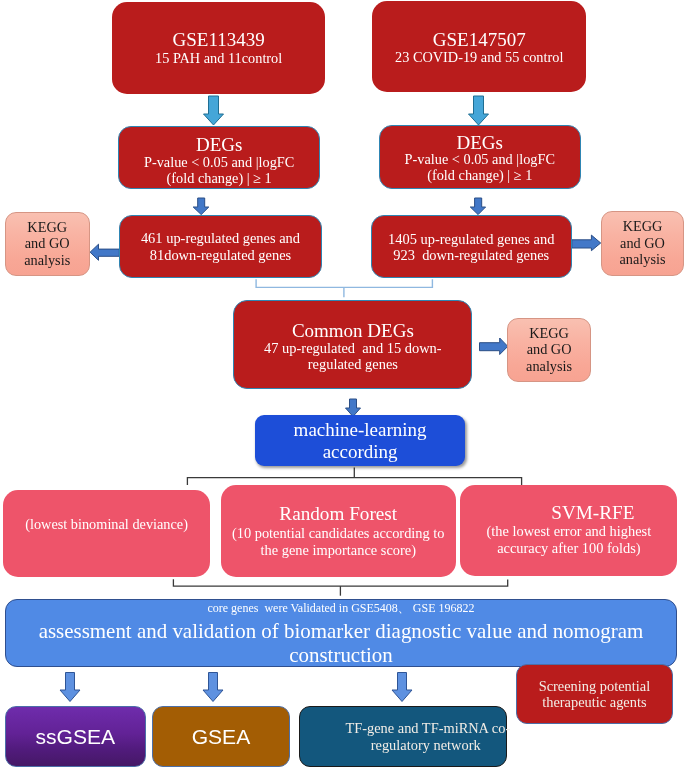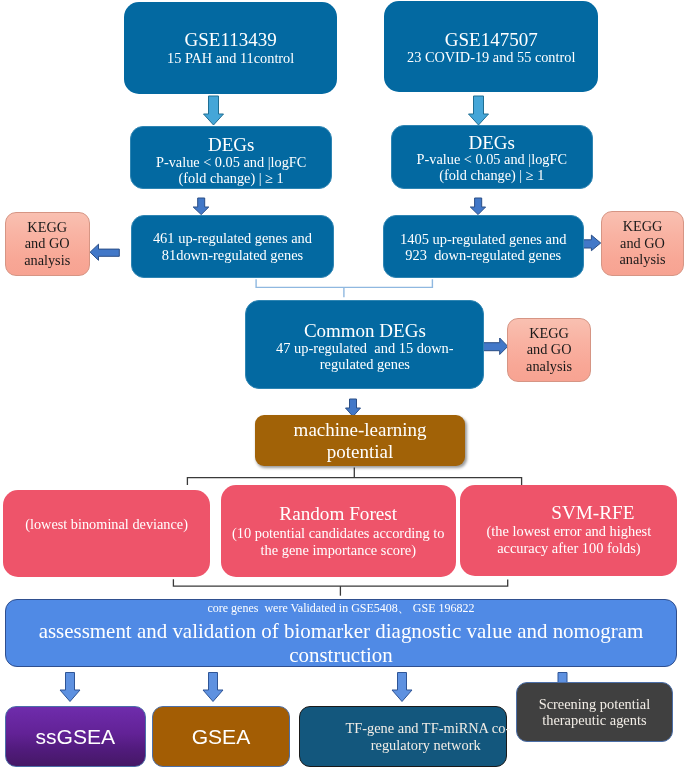--- a/index.html
+++ b/index.html
@@ -29,35 +29,34 @@
   .box > .tw {
     position: absolute;
     left: 0;
     right: 0;
   }
   .ttl { display:block; white-space:pre; }
   .sub { display:block; white-space:pre; }
 
   
   .blue {
-    background: #0369a1;
+    background: #b91c1c;
     border: 1px solid #2E85B3;
     color: #ffffff;
-    margin-left: 12px;
   }
   .noborder { border: none; }
   
   .salmon {
     background: linear-gradient(180deg, #F9C0B1 0%, #F9B3A3 35%, #F8A796 75%, #F7A392 100%);
     border: 1px solid #D69584;
     color: #1a1a1a;
   }
   
   .red {
-    background: #a16207;
+    background: #1d4ed8;
     color: #ffffff;
     border: none;
   }
   
   .pink {
     background: #EE546A;
     color: #ffffff;
     border: none;
   }
   
@@ -141,22 +140,22 @@
   .b-valid  { left:5px;   top:598.5px; width:672px; height:68px;  border-radius:12px; }
   .b-ssgsea { left:4.8px;  top:705.8px; width:141px; height:61.5px; border-radius:11px;
               background: linear-gradient(180deg, #6F2CAC 0%, #622296 45%, #511B7C 72%, #451866 100%);
               border:1px solid #4C6FA8; color:#ffffff; }
   .b-gsea   { left:152.1px; top:705.8px; width:137.7px; height:61px; border-radius:11px;
               background: #A35D04;
               border:1px solid #4C6FA8; color:#ffffff; }
   .b-tfgene { left:299.4px; top:705.8px; width:207.6px; height:61.5px; border-radius:11px;
               background: #13577D;
               border:1.4px solid #1A1A1A; color:#F2EDE6; }
-  .b-screening { left:516px; top:682px; width:156.8px; height:60px; border-radius:11px;
-              background: #404040;
+  .b-screening { left:516px; top:664px; width:156.8px; height:60px; border-radius:11px;
+              background: #b91c1c;
               border:1px solid #4C6FA8; color:#F2EDE6; }
 </style>
 </head>
 <body>
 
 <div id="canvas">
 
   <svg class="layer" viewBox="0 0 685 772">
 
     <polygon points="208.5,96 218.5,96 218.5,114 223.5,114 213.5,125 203.5,114 208.5,114" fill="#45A6D8" stroke="#1F6E93" stroke-width="1"></polygon>
@@ -262,21 +261,21 @@
     <div class="tw">
       <span class="sub t16">KEGG</span>
       <span class="sub t16">and GO</span>
       <span class="sub t16">analysis</span>
     </div>
   </div>
 
   <div class="box red b-ml">
     <div class="tw">
       <span class="ttl t20">machine-learning</span>
-      <span class="ttl t20">potential</span>
+      <span class="ttl t20">according</span>
     </div>
   </div>
 
   <div class="box pink b-lasso">
     <div class="tw">
       <span class="sub t16">(lowest binominal deviance)</span>
     </div>
   </div>
 
   <div class="box pink b-rf">

